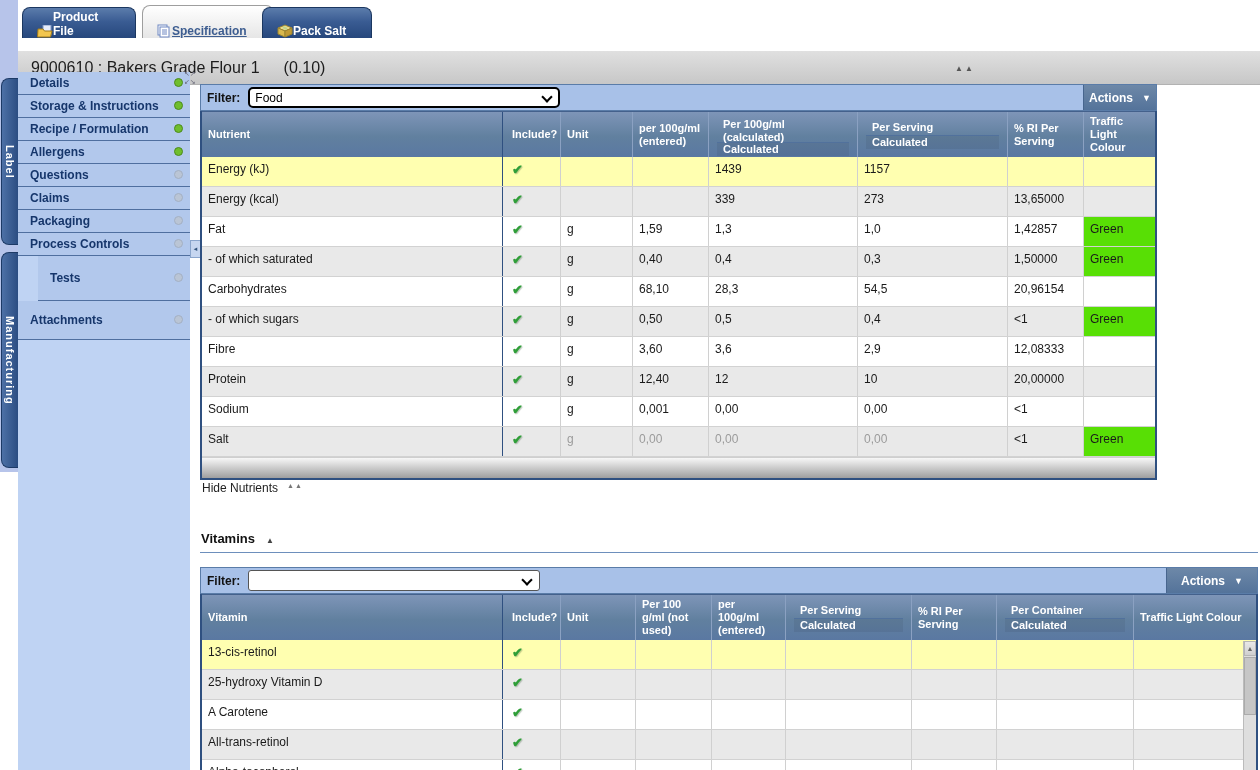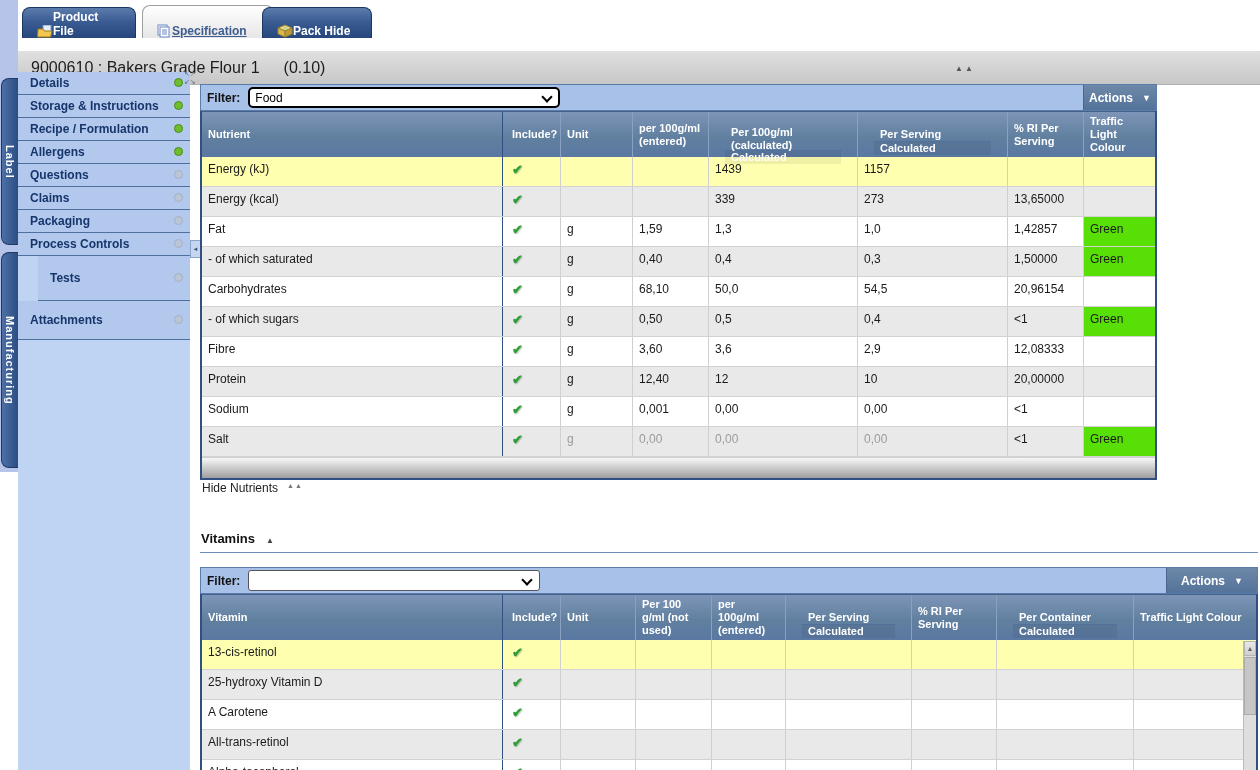--- a/index.html
+++ b/index.html
@@ -74,21 +74,21 @@
   .actions .arr{font-size:9px;}
 
   
   .tframe{border-left:2px solid #2f5080;border-right:2px solid #2f5080;box-sizing:border-box;position:relative;}
   #nutrients-panel .tframe{border-bottom:2px solid #2f5080;}
   .thead{display:flex;height:46px;background:linear-gradient(180deg,#7e95b8 0%,#61809f 55%,#5a78a2 100%);
         border-top:1px solid #44618c;box-sizing:border-box;}
   .hcell{display:flex;align-items:center;padding:0 6px;color:#fff;font-weight:bold;font-size:11px;
         line-height:13px;border-left:1px solid #8ba1c2;box-sizing:border-box;}
   .hcell:first-child{border-left:none;}
-  .hsplit{flex-direction:column;align-items:stretch;padding:16px;}
+  .hsplit{flex-direction:column;align-items:stretch;padding:8px;}
   .htop{height:23px;display:flex;align-items:center;padding:0 6px;border-bottom:1px solid #51719c;box-sizing:border-box;}
   .hbot{flex:1;display:flex;align-items:center;padding:0 6px;background:rgba(0,0,0,0.06);}
 
   .trow{display:flex;height:30px;border-bottom:1px solid #d2d2d2;background:#fff;box-sizing:border-box;}
   .trow.alt{background:#e9e9e9;}
   .trow.hl{background:#ffffb0;}
   .tcell{box-sizing:border-box;border-left:1px solid #d0d0d0;padding:5px 6px;font-size:12px;color:#1a1a1a;
         overflow:hidden;white-space:nowrap;}
   .tcell:first-child{border-left:none;}
   .c-inc{border-left:1px solid #2f5080 !important;padding-left:9px;}
@@ -142,21 +142,21 @@
     </svg>
     <span>Specification</span>
   </div>
   <div class="tab" id="tab-pack-copy">
     <svg width="16" height="14" viewBox="0 0 16 14">
       <polygon points="8,1 15,4 8,7 1,4" fill="#ead98a" stroke="#9a8430"></polygon>
       <polygon points="1,4 8,7 8,13 1,10" fill="#d8b84e" stroke="#9a8430"></polygon>
       <polygon points="15,4 8,7 8,13 15,10" fill="#c09a34" stroke="#9a8430"></polygon>
       <polygon points="6,2 10,3.8 10,6 6,4.3" fill="#bcd48e"></polygon>
     </svg>
-    <span>Pack Hide</span>
+    <span>Pack Salt</span>
   </div>
 
   <div class="title-bar">
     <span>9000610 : Bakers Grade Flour 1</span>
     <span class="version">(0.10)</span>
   </div>
 
   <div class="sidebar">
       <div class="sidebar-item">
         <span>Details</span>
@@ -271,21 +271,21 @@
             <div class="tcell c-calc">0,4</div>
             <div class="tcell c-serv">0,3</div>
             <div class="tcell c-ri">1,50000</div>
             <div class="tcell c-traffic tgreen">Green</div>
           </div>
           <div class="trow">
             <div class="tcell c-name">Carbohydrates</div>
             <div class="tcell c-inc"><span class="check">✔</span></div>
             <div class="tcell c-unit">g</div>
             <div class="tcell c-ent">68,10</div>
-            <div class="tcell c-calc">50,0</div>
+            <div class="tcell c-calc">28,3</div>
             <div class="tcell c-serv">54,5</div>
             <div class="tcell c-ri">20,96154</div>
             <div class="tcell c-traffic"></div>
           </div>
           <div class="trow alt">
             <div class="tcell c-name">- of which sugars</div>
             <div class="tcell c-inc"><span class="check">✔</span></div>
             <div class="tcell c-unit">g</div>
             <div class="tcell c-ent">0,50</div>
             <div class="tcell c-calc">0,5</div>

